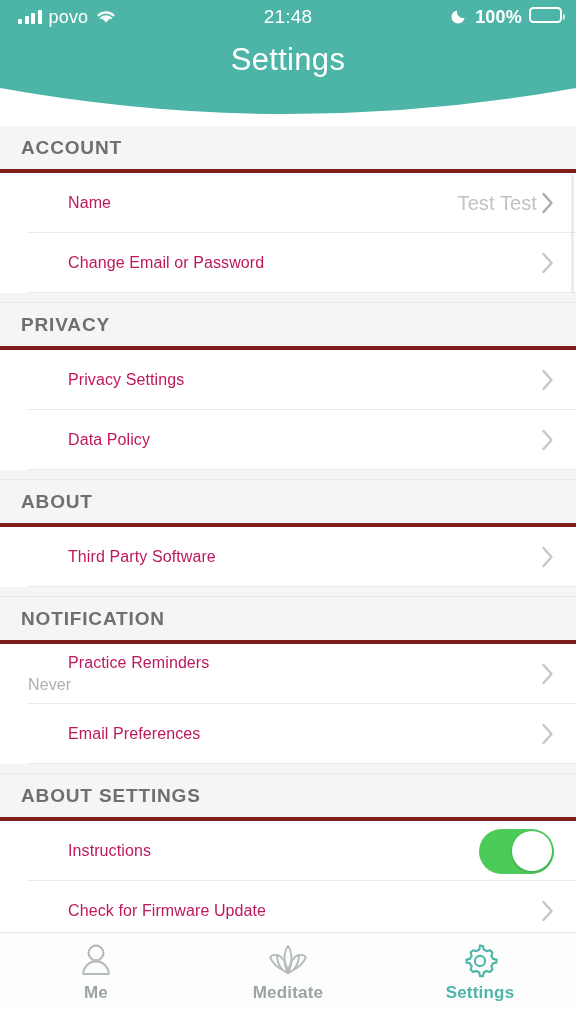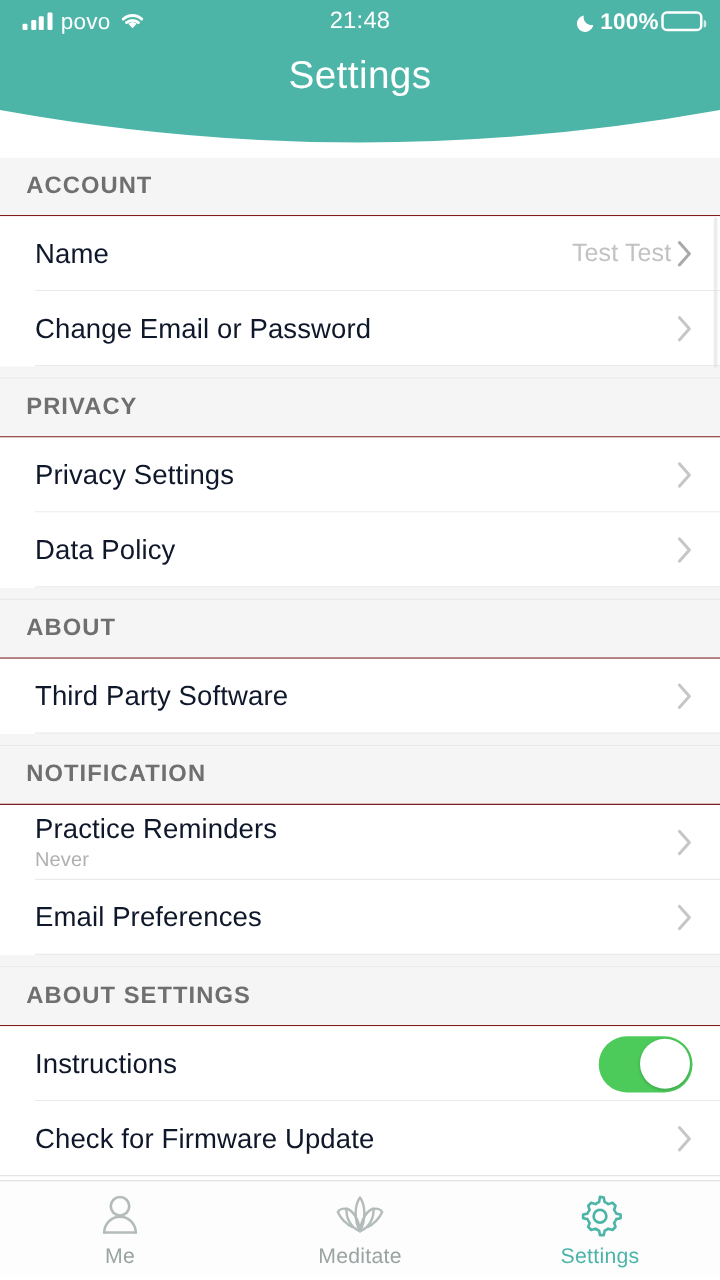--- a/index.html
+++ b/index.html
@@ -17,21 +17,21 @@
     overflow:hidden;
   }
   .header-svg { position:absolute; top:0; left:0; }
   .statusbar {
     position:absolute; top:0; left:0; width:576px; height:34px;
     display:flex; align-items:center; color:#ffffff;
   }
   .sb-left { position:absolute; left:18px; display:flex; align-items:center; gap:7px; }
   .sb-center { position:absolute; left:0; width:576px; text-align:center;
     font-size:19px; font-weight:normal; letter-spacing:.2px; }
-  .sb-right { position:absolute; right:14px; display:flex; align-items:center; gap:2px; }
+  .sb-right { position:absolute; right:14px; display:flex; align-items:flex-start; gap:7px; }
   .carrier { font-size:18px; letter-spacing:.2px; }
   .bat-pct { font-size:18px; font-weight:bold; letter-spacing:.2px; }
   .bars { display:flex; align-items:flex-end; gap:2.5px; height:14px; }
   .bars i { display:block; width:4px; background:#fff; border-radius:1px; }
   .bars i:nth-child(1){height:5px;}
   .bars i:nth-child(2){height:8px;}
   .bars i:nth-child(3){height:11px;}
   .bars i:nth-child(4){height:14px;}
   .battery { position:relative; width:33px; height:16px;
     border:2px solid #ffffff; border-radius:4.5px; }
@@ -42,37 +42,37 @@
   .page-title {
     position:absolute; top:42px; left:0; width:576px; text-align:center;
     color:#ffffff; font-size:31px; letter-spacing:.3px;
   }
 
   
   .list { position:absolute; top:126px; left:0; width:576px; bottom:76px;
     background:#ffffff; overflow:hidden; }
   .section-header {
     height:47px; background:#f5f5f5; display:flex; align-items:center;
-    padding-left:21px; border-bottom:1px solid #7f1d1d;
+    padding-left:21px; border-bottom:4px solid #7f1d1d;
   }
   .section-header .sh-text {
     font-size:19px; font-weight:bold; color:#6f6f6f; letter-spacing:.85px;
   }
   .section-gap { height:10px; background:#f5f5f5; border-bottom:1px solid #e9e9e9; }
 
   .row {
     position:relative; height:60px; background:#ffffff;
     display:flex; align-items:center; padding:0 22px 0 28px;
   }
   .row.tall { height:60px; align-items:center; }
   .row .divider {
     position:absolute; left:28px; right:0; bottom:0; height:1px; background:#eaeaea;
   }
   .row.last .divider { left:0; background:#e4e4e4; }
-  .row-label { font-size:22px; color:#0f172a; letter-spacing:.1px; }
+  .row-label { font-size:16px; color:#be185d; letter-spacing:.1px;margin-left:40px; }
   .row-sub { font-size:16px; color:#b0b0b0; margin-top:4px; letter-spacing:.1px; }
   .row-text-wrap { display:flex; flex-direction:column; justify-content:center; }
   .row-spacer { flex:1; }
   .row-value { font-size:20px; color:#c2c2c2; margin-right:4px; letter-spacing:.1px; }
 
   .chevron { width:13px; height:22px; flex:none; }
   .chevron path { stroke:#c6c6c6; stroke-width:2.4; fill:none;
     stroke-linecap:round; stroke-linejoin:round; }
   .chevron.dark path { stroke:#a9a9a9; }
 
@@ -88,23 +88,24 @@
   }
 
   
   .scroll-hint {
     position:absolute; right:2px; top:48px; width:3px; height:120px;
     background:#dcdcdc; border-radius:2px; opacity:.55;
   }
 
   
   .tabbar {
-    position:absolute; bottom:4px; left:0; width:576px; height:76px;
+    position:absolute; bottom:16px; left:0; width:576px; height:76px;
     background:#fdfdfd; border-top:1px solid #e3e3e3;
     display:flex;
+    font-weight:bold;
   }
   .tab { flex:1; display:flex; flex-direction:column;
     align-items:center; justify-content:center; gap:5px; padding-top:4px; }
   .tab .tab-label { font-size:17px; color:#9aa5a3; letter-spacing:.2px; }
   .tab.active .tab-label { color:#4db5a8; }
   .tab svg { display:block; }
 </style>
 </head>
 <body>
 

